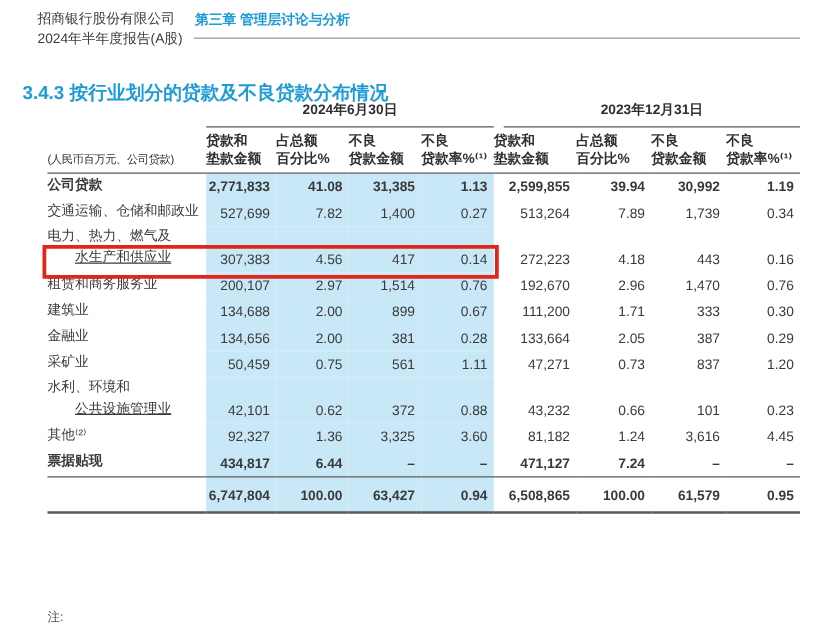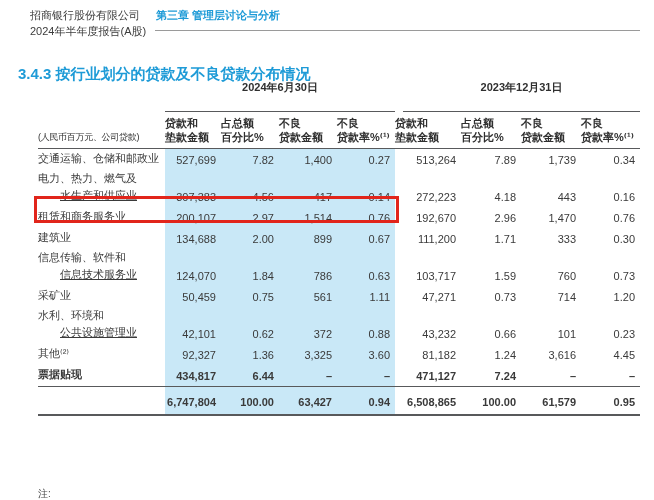--- a/index.html
+++ b/index.html
@@ -15,21 +15,21 @@
   .hdr-left{position:absolute;left:30px;top:7px;font-size:11px;font-weight:normal;line-height:16px;color:#3c3c3c;}
   .chapter{position:absolute;left:156px;top:8px;font-size:11px;font-weight:bold;color:var(--accent);}
   .hdr-rule{position:absolute;left:155px;top:30px;width:485px;height:0;border-top:1.5px solid #9a9a9a;}
   .sec-title{position:absolute;left:18px;top:44px;font-size:15px;font-weight:bold;color:var(--accent);margin-top:21px;}
   .content{position:absolute;left:38px;top:80px;width:602px;}
   table{border-collapse:collapse;table-layout:fixed;width:602px;}
   col.c0{width:127px;} col.c1{width:56px;} col.c2{width:58px;} col.c3{width:58px;}
   col.c4{width:58px;} col.c5{width:66px;} col.c6{width:60px;} col.c7{width:60px;} col.c8{width:59px;}
   th{font-weight:bold;color:#2f2f2f;}
   .prow th{padding:0;height:18px;vertical-align:bottom;}
-  .gline{font-size:11px;text-align:center;border-bottom:1px solid var(--rule);padding-bottom:16px;}
+  .gline{font-size:11px;text-align:center;border-bottom:1px solid var(--rule);padding-bottom:6px;}
   .gline.gap{margin-left:8px;}
   .srow th{border-bottom:1px solid var(--rule);vertical-align:bottom;padding:4px 5px 4px 0;}
   .srow .colh div{font-size:11px;line-height:14px;text-align:left;white-space:nowrap;}
   .srow .unit{font-size:9px;font-weight:normal;text-align:left;white-space:nowrap;padding-right:0;letter-spacing:-0.3px;}
   tbody td{font-size:11px;height:18px;vertical-align:bottom;padding:0 5px 3px 0;line-height:13px;}
   td.lbl{text-align:left;padding-left:0;white-space:nowrap;}
   td.lbl div{line-height:17px;}
   td.lbl div.cont{padding-left:22px;text-decoration:underline;}
   td.num{text-align:right;font-variant-numeric:tabular-nums;}
   td.band{background:var(--band);}
@@ -102,20 +102,33 @@
           <div>不良</div>
             <div>贷款金额</div>
         </th>
         <th class="colh">
           <div>不良</div>
             <div>贷款率%⁽¹⁾</div>
         </th>
       </tr>
     </thead>
     <tbody id="tbody">
+        <tr class="bold">
+          <td class="lbl">
+            <div>公司贷款</div>
+          </td>
+          <td class="num band">2,771,833</td>
+          <td class="num band">41.08</td>
+          <td class="num band">31,385</td>
+          <td class="num band">1.13</td>
+          <td class="num">2,599,855</td>
+          <td class="num">39.94</td>
+          <td class="num">30,992</td>
+          <td class="num">1.19</td>
+        </tr>
         <tr>
           <td class="lbl">
             <div>交通运输、仓储和邮政业</div>
           </td>
           <td class="num band">527,699</td>
           <td class="num band">7.82</td>
           <td class="num band">1,400</td>
           <td class="num band">0.27</td>
           <td class="num">513,264</td>
           <td class="num">7.89</td>
@@ -157,43 +170,42 @@
           <td class="num band">2.00</td>
           <td class="num band">899</td>
           <td class="num band">0.67</td>
           <td class="num">111,200</td>
           <td class="num">1.71</td>
           <td class="num">333</td>
           <td class="num">0.30</td>
         </tr>
         <tr>
           <td class="lbl">
-            <div>信息传输、软件和</div>
-            <div class="cont">信息技术服务业</div>
-          </td>
-          <td class="num band">124,070</td>
-          <td class="num band">1.84</td>
-          <td class="num band">786</td>
-          <td class="num band">0.63</td>
-          <td class="num">103,717</td>
-          <td class="num">1.59</td>
-          <td class="num">760</td>
-          <td class="num">0.73</td>
+            <div>金融业</div>
+          </td>
+          <td class="num band">134,656</td>
+          <td class="num band">2.00</td>
+          <td class="num band">381</td>
+          <td class="num band">0.28</td>
+          <td class="num">133,664</td>
+          <td class="num">2.05</td>
+          <td class="num">387</td>
+          <td class="num">0.29</td>
         </tr>
         <tr>
           <td class="lbl">
             <div>采矿业</div>
           </td>
           <td class="num band">50,459</td>
           <td class="num band">0.75</td>
           <td class="num band">561</td>
           <td class="num band">1.11</td>
           <td class="num">47,271</td>
           <td class="num">0.73</td>
-          <td class="num">714</td>
+          <td class="num">837</td>
           <td class="num">1.20</td>
         </tr>
         <tr>
           <td class="lbl">
             <div>水利、环境和</div>
             <div class="cont">公共设施管理业</div>
           </td>
           <td class="num band">42,101</td>
           <td class="num band">0.62</td>
           <td class="num band">372</td>

